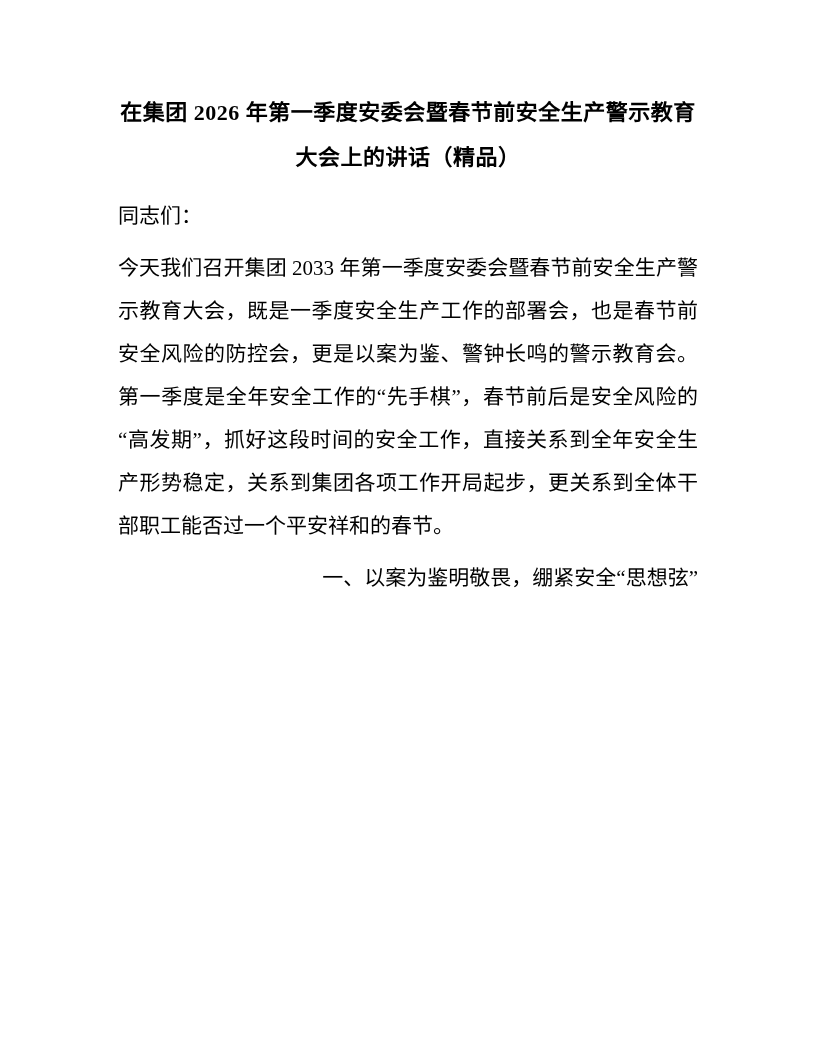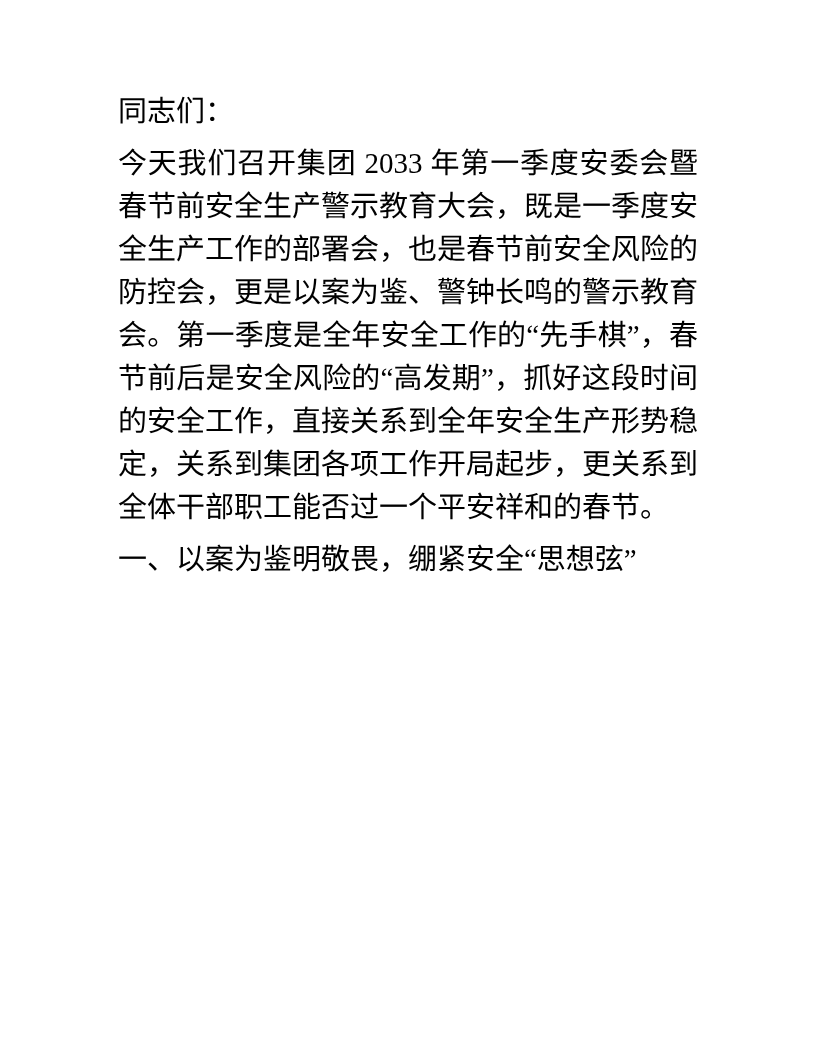--- a/index.html
+++ b/index.html
@@ -24,39 +24,41 @@
   }
   .doc-title {
     font-size: 22px;
     font-weight: bold;
     text-align: center;
     line-height: 45px;
     margin: 0 0 15px 0;
     letter-spacing: 0.5px;
   }
   .para {
-    font-size: 29px;
+    font-size: 21px;
     line-height: 43px;
     text-align: justify;
     text-justify: inter-ideograph;
     margin: 0 0 9px 0;
   }
   .salutation {
     text-align: left;
   }
   .section-heading {
-    text-align: left;
+    text-align: right;
     margin-bottom: 0;
+    margin-left: 7px;
   }
 </style>
 </head>
 <body>
 
 <div class="page">
   <div class="content">
+    <h1 class="doc-title">在集团 2026 年第一季度安委会暨春节前安全生产警示教育大会上的讲话（精品）</h1>
 
     <p class="para salutation">同志们：</p>
 
     <p class="para">今天我们召开集团 2033 年第一季度安委会暨春节前安全生产警示教育大会，既是一季度安全生产工作的部署会，也是春节前安全风险的防控会，更是以案为鉴、警钟长鸣的警示教育会。第一季度是全年安全工作的“先手棋”，春节前后是安全风险的“高发期”，抓好这段时间的安全工作，直接关系到全年安全生产形势稳定，关系到集团各项工作开局起步，更关系到全体干部职工能否过一个平安祥和的春节。</p>
 
 
     <p class="para section-heading">一、以案为鉴明敬畏，绷紧安全“思想弦”</p>
   </div>
 </div>
 

